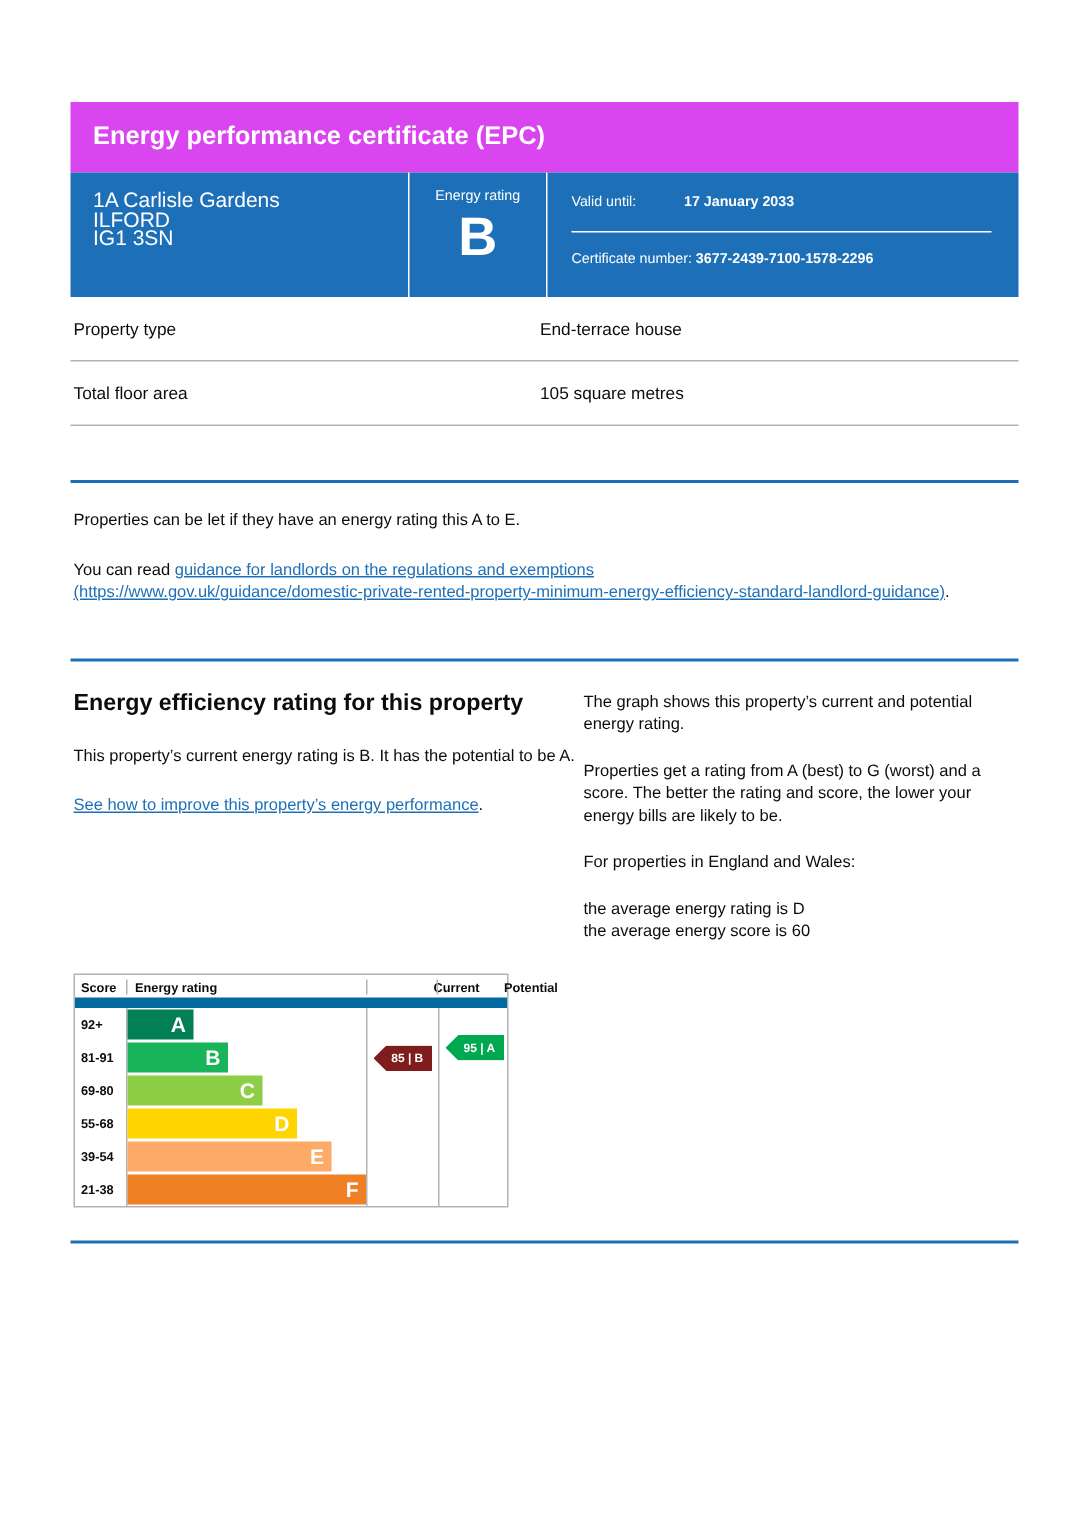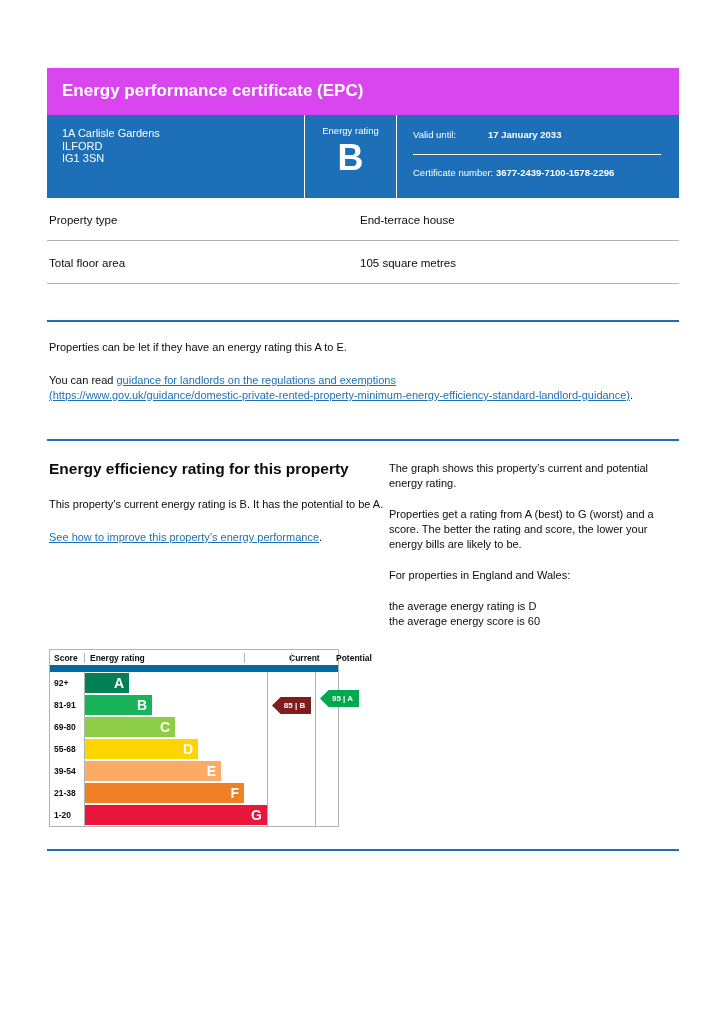--- a/index.html
+++ b/index.html
@@ -31,24 +31,24 @@
     box-sizing: border-box;
   }
   .epc-band {
     display: flex;
     background: #1d70b8;
     color: #ffffff;
     height: 83px;
     box-sizing: border-box;
   }
   .band-address {
-    width: 258px;
+    width: 226px;
     padding: 12px 0 0 15px;
     box-sizing: border-box;
-    font-size: 11px;
+    font-size: 14px;
     line-height: 12.5px;
     border-right: 1px solid #ffffff;
   }
   .band-rating {
     width: 92px;
     padding: 10px 0 0 0;
     box-sizing: border-box;
     text-align: center;
     border-right: 1px solid #ffffff;
   }
@@ -327,26 +327,20 @@
             <div class="bar-wrap">
               <div class="bar" style="background: rgb(252, 170, 101); width: 136px;">E</div>
             </div>
           </div>
           <div class="bar-row">
             <div class="bar-score">21-38</div>
             <div class="bar-wrap">
               <div class="bar" style="background: rgb(239, 128, 35); width: 159px;">F</div>
             </div>
           </div>
-          <div class="bar-row">
-            <div class="bar-score">1-20</div>
-            <div class="bar-wrap">
-              <div class="bar" style="background: rgb(233, 21, 59); width: 182px;">G</div>
-            </div>
-          </div>
         </div>
       <div class="cols-cp">
         <div class="col-cur" id="col-cur">
             <div class="arrow" style="background: #7f1d1d; top: 25px;">85 | B</div>
           </div>
         <div class="col-pot" id="col-pot">
             <div class="arrow" style="background: rgb(0, 169, 79); top: 18px;">95 | A</div>
           </div>
       </div>
     </div>

